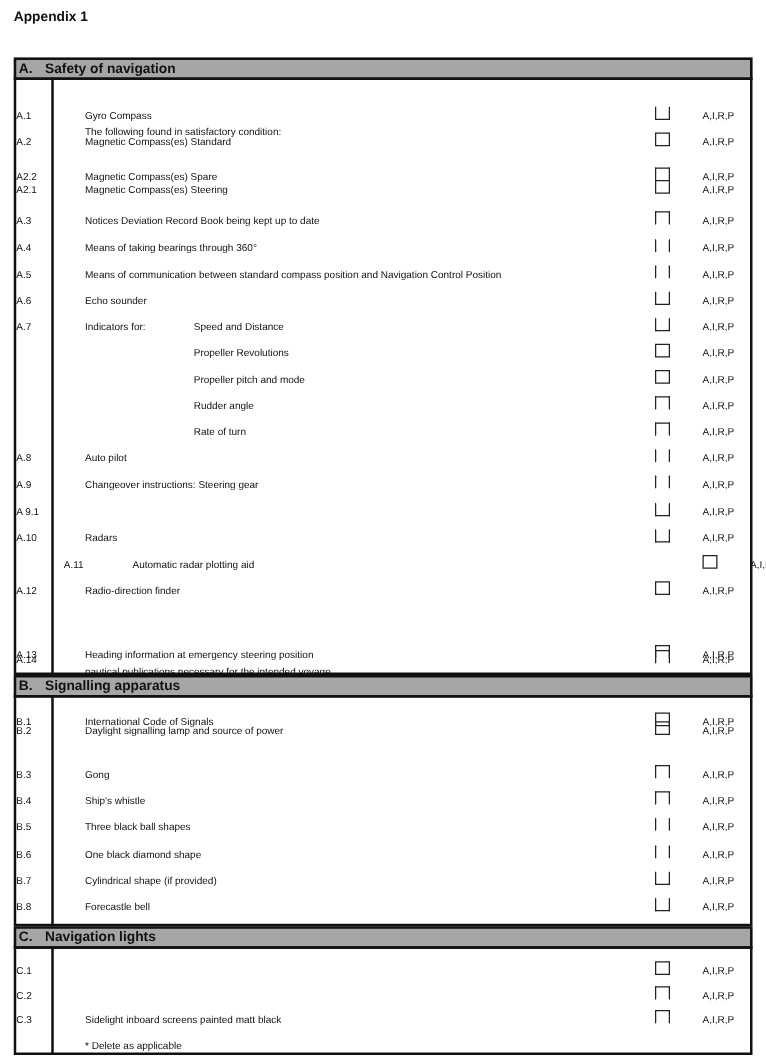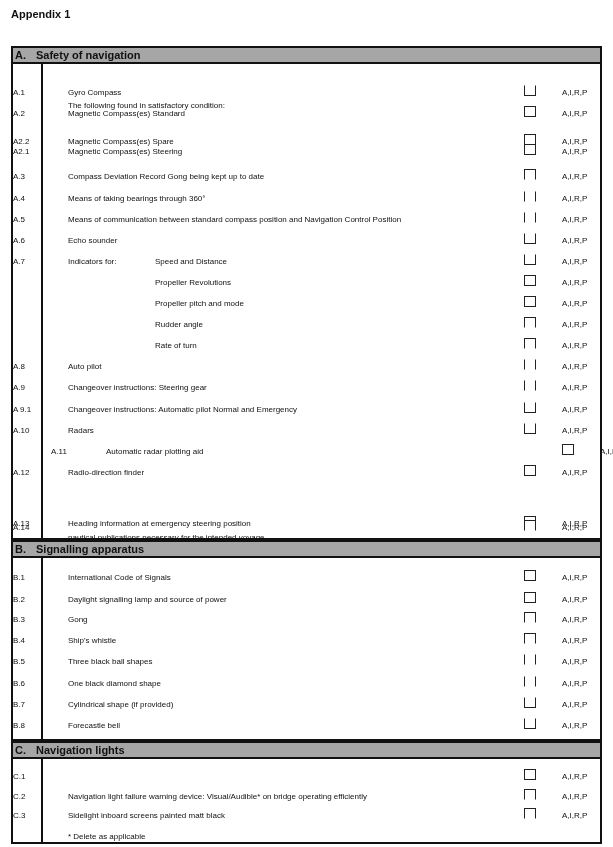--- a/index.html
+++ b/index.html
@@ -74,21 +74,21 @@
       <span class="codes">A,I,R,P</span>
     </div>
     <div class="row" style="top: 137px;">
       <span class="code">A2.2</span>
       <span class="desc">Magnetic Compass(es) Spare</span>
       <span class="box open-bottom"></span>
       <span class="codes">A,I,R,P</span>
     </div>
     <div class="row" style="top: 172.4px;">
       <span class="code">A.3</span>
-      <span class="desc">Compass Deviation Record Gong being kept up to date</span>
+      <span class="desc">Notices Deviation Record Book being kept up to date</span>
       <span class="box open-bottom"></span>
       <span class="codes">A,I,R,P</span>
     </div>
     <div class="row" style="top: 193.5px;">
       <span class="code">A.4</span>
       <span class="desc">Means of taking bearings through 360°</span>
       <span class="box sides"></span>
       <span class="codes">A,I,R,P</span>
     </div>
     <div class="row" style="top: 214.6px;">
@@ -137,21 +137,20 @@
       <span class="codes">A,I,R,P</span>
     </div>
     <div class="row" style="top: 383.4px;">
       <span class="code">A.9</span>
       <span class="desc">Changeover instructions: Steering gear</span>
       <span class="box sides"></span>
       <span class="codes">A,I,R,P</span>
     </div>
     <div class="row" style="top: 404.5px;">
       <span class="code">A 9.1</span>
-      <span class="desc">Changeover instructions: Automatic pilot  Normal and Emergency</span>
       <span class="box open-top"></span>
       <span class="codes">A,I,R,P</span>
     </div>
     <div class="row" style="top: 425.6px;">
       <span class="code">A.10</span>
       <span class="desc">Radars</span>
       <span class="box open-top"></span>
       <span class="codes">A,I,R,P</span>
     </div>
     <div class="row" style="top: 446.7px; margin-left: 38px;">
@@ -186,21 +185,21 @@
 </div>
 <div class="frame" style="top:556px; height:185px;"></div>
 <div class="vline" style="top:556px; height:185px;"></div>
 <div id="secB">
     <div class="row" style="top: 573px;">
       <span class="code">B.1</span>
       <span class="desc">International Code of Signals</span>
       <span class="box "></span>
       <span class="codes">A,I,R,P</span>
     </div>
-    <div class="row" style="top: 595px;">
+    <div class="row" style="top: 580px;">
       <span class="code">B.2</span>
       <span class="desc">Daylight signalling lamp and source of power</span>
       <span class="box "></span>
       <span class="codes">A,I,R,P</span>
     </div>
     <div class="row" style="top: 615.2px;">
       <span class="code">B.3</span>
       <span class="desc">Gong</span>
       <span class="box open-bottom"></span>
       <span class="codes">A,I,R,P</span>
@@ -244,21 +243,20 @@
 <div class="frame" style="top:757px; height:87px;"></div>
 <div class="vline" style="top:757px; height:87px;"></div>
 <div id="secC">
     <div class="row" style="top: 772px;">
       <span class="code">C.1</span>
       <span class="box "></span>
       <span class="codes">A,I,R,P</span>
     </div>
     <div class="row" style="top: 791.5px;">
       <span class="code">C.2</span>
-      <span class="desc">Navigation light failure warning device: Visual/Audible* on bridge operating efficiently</span>
       <span class="box open-bottom"></span>
       <span class="codes">A,I,R,P</span>
     </div>
     <div class="row" style="top: 811px;">
       <span class="code">C.3</span>
       <span class="desc">Sidelight inboard screens painted matt black</span>
       <span class="box open-bottom"></span>
       <span class="codes">A,I,R,P</span>
     </div>
     <div class="note" style="top: 831.5px;">* Delete as applicable</div>

